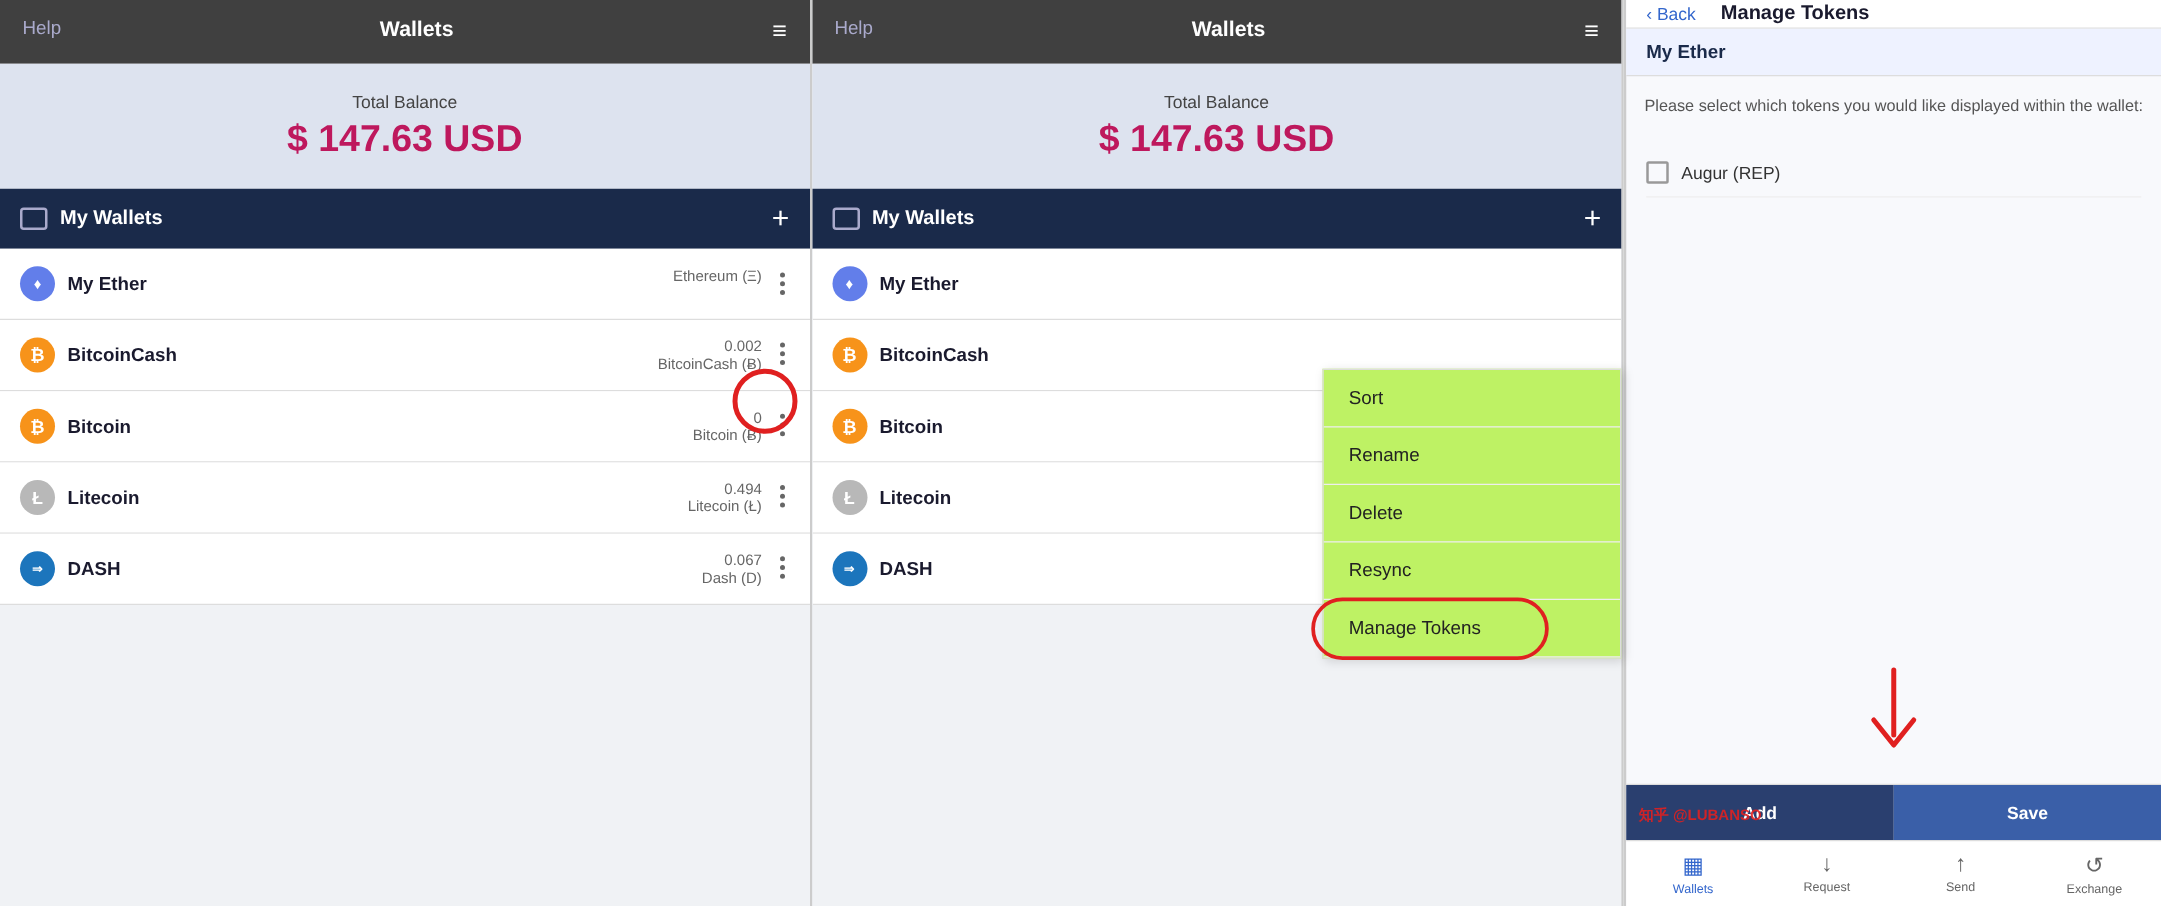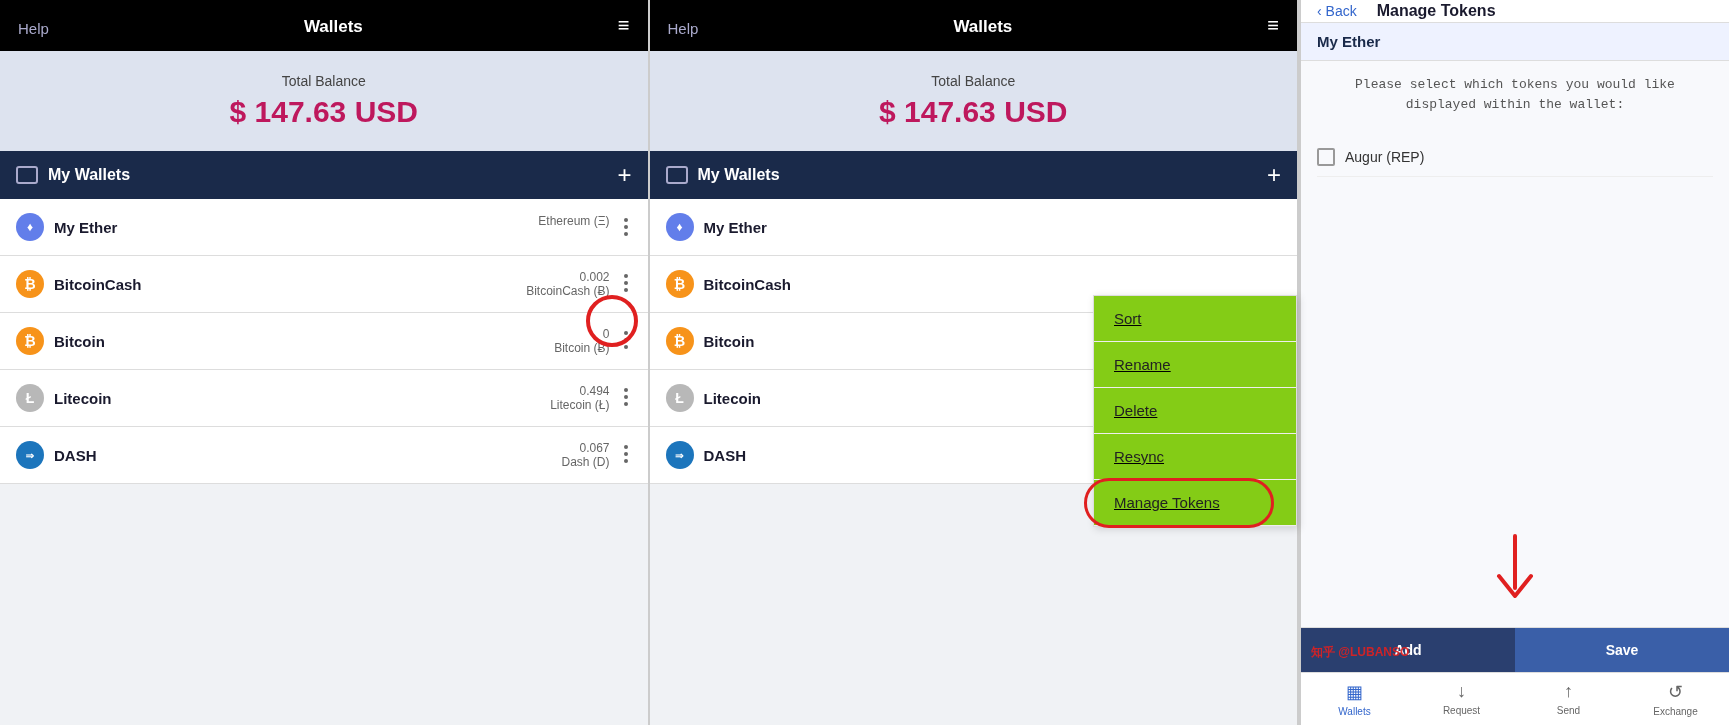--- a/index.html
+++ b/index.html
@@ -16,24 +16,24 @@
     .panel {
       flex: 1;
       display: flex;
       flex-direction: column;
       background: #f0f2f5;
       border-right: 2px solid #ccc;
       position: relative;
     }
 
     .panel-header {
-      background: #000000;
-      color: white;
-      display: flex;
-      align-items: flex-end;
+      background: #404040;
+      color: white;
+      display: flex;
+      align-items: flex-start;
       justify-content: space-between;
       padding: 14px 18px;
       font-size: 17px;
     }
 
     .panel-header .title {
       font-weight: 600;
       font-size: 17px;
     }
 
@@ -187,26 +187,25 @@
       flex-direction: column;
       background: #f0f2f5;
       border-right: 2px solid #ccc;
       position: relative;
     }
 
     .dropdown-menu {
       position: absolute;
       right: 0;
       top: 295px;
-      background: #84cc16;
+      background: #bef264;
       border: 1px solid #ddd;
       z-index: 20;
-      width: 204px;
+      width: 239px;
       box-shadow: 2px 2px 8px rgba(0,0,0,0.15);
-      text-decoration: underline;
     }
 
     .dropdown-item {
       padding: 14px 20px;
       font-size: 15px;
       color: #222;
       border-bottom: 1px solid #eee;
       cursor: pointer;
     }
 
@@ -264,26 +263,25 @@
     .wallet-sub-name {
       background: #eef2ff;
       padding: 10px 16px;
       font-size: 15px;
       font-weight: 600;
       color: #1a2a4a;
       border-bottom: 1px solid #ddd;
     }
 
     .tokens-description {
-      padding: 14px 24px;
+      padding: 14px 4px;
       font-size: 13px;
       color: #555;
       line-height: 1.5;
       text-align: center;
-      font-family: Liberation Mono, monospace;
     }
 
     .token-list {
       padding: 10px 16px;
     }
 
     .token-item {
       display: flex;
       align-items: center;
       gap: 10px;

